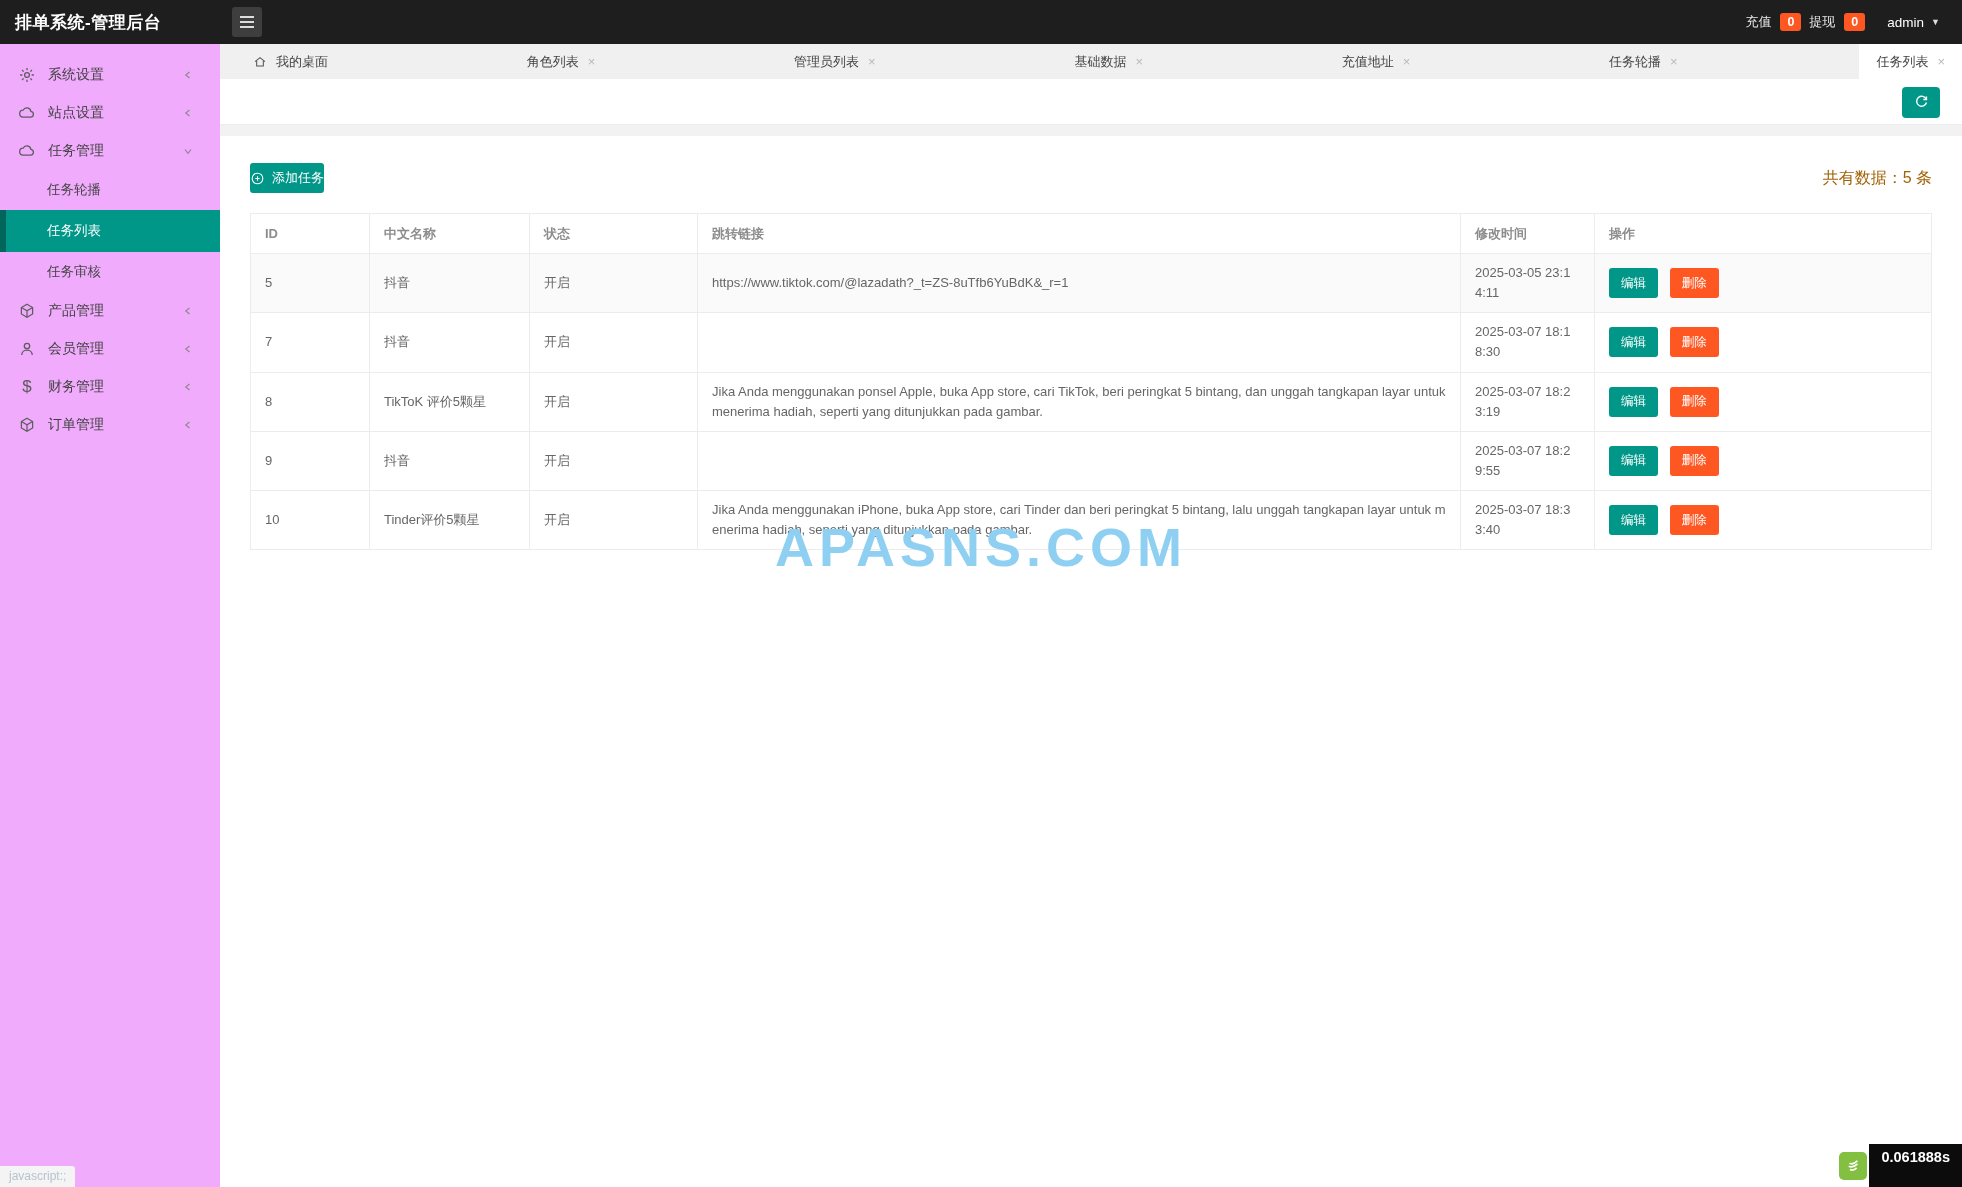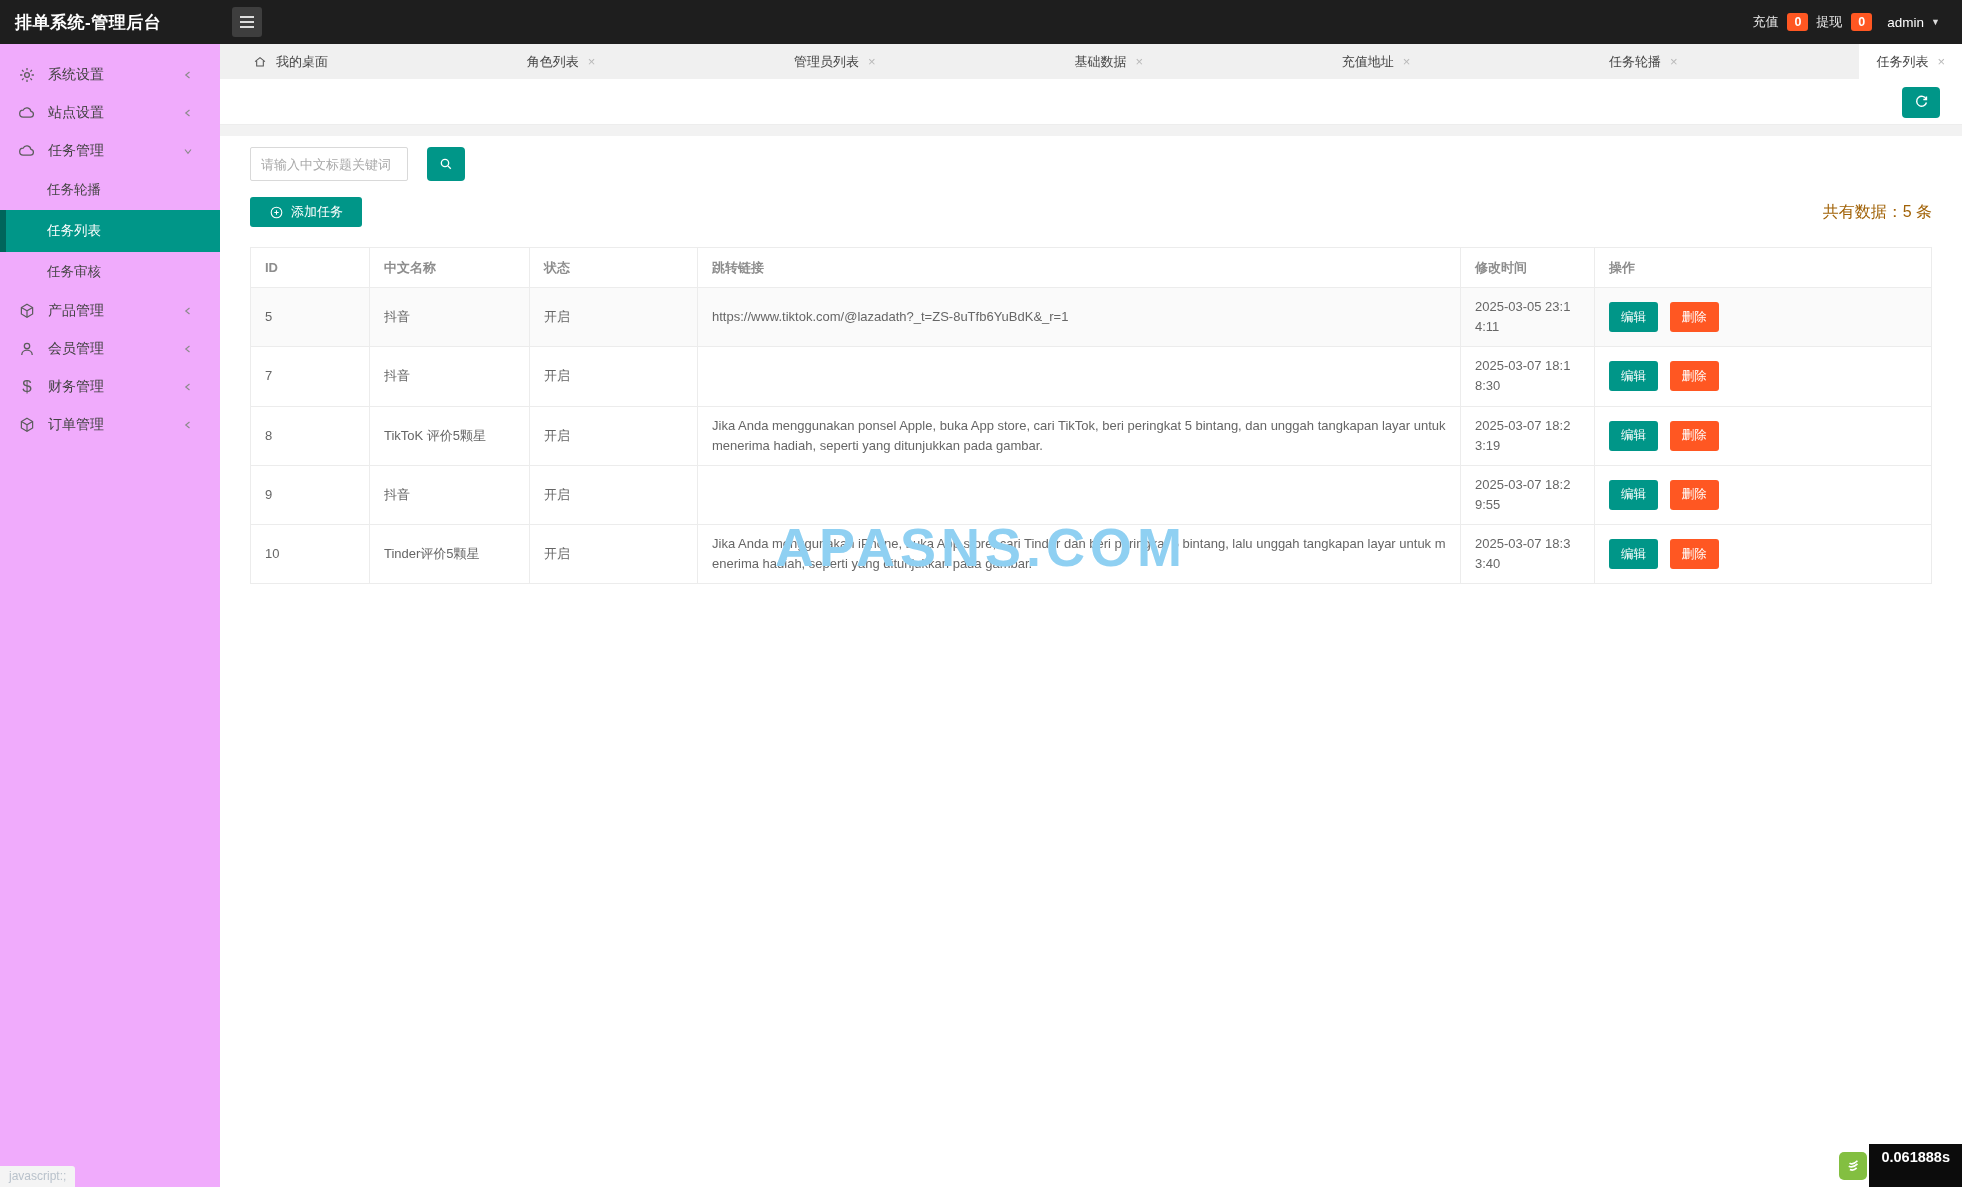--- a/index.html
+++ b/index.html
@@ -12,21 +12,21 @@
   .topbar { flex:0 0 44px; height:44px; background:#1e1e1e; display:flex; align-items:center; color:#fff; }
   .brand { margin-left:15px; min-width:200px; font-size:17px; font-weight:bold; letter-spacing:0.5px; }
   .hamburger { margin-left:17px; width:30px; height:30px; background:#3e3e3e; border:none; border-radius:3px;
                display:flex; align-items:center; justify-content:center; cursor:pointer; }
   .bars { position:relative; width:14px; height:2px; background:#ddd; }
   .bars::before,.bars::after { content:""; position:absolute; left:0; width:14px; height:2px; background:#ddd; }
   .bars::before { top:-5px; } .bars::after { top:5px; }
   .topbar-right { margin-left:auto; display:flex; align-items:center; padding-right:22px; font-size:13px; }
   .grp { display:flex; align-items:center; gap:9px; margin-left:8px; color:#e8e8e8; }
   .badge { background:#ff5722; color:#fff; border-radius:3px; padding:2px 7px; font-size:12.5px; font-weight:bold; }
-  .user { margin-left:15px; display:flex; align-items:center; gap:7px; font-size:13.5px; cursor:pointer; }
+  .user { margin-left:22px; display:flex; align-items:center; gap:7px; font-size:13.5px; cursor:pointer; }
   .caret { font-size:9px; color:#ddd; }
 
   
   .body-row { flex:1; display:flex; min-height:0; }
 
   
   .sidebar { flex:0 0 220px; width:220px; background:#f0abfc; padding-top:12px; }
   .side-item { height:38px; display:flex; align-items:center; padding-left:18px; position:relative;
                font-size:14px; color:#424242; cursor:pointer; }
   .s-icon { width:18px; height:18px; margin-right:12px; display:flex; align-items:center; justify-content:center; color:#5c5c5c; }
@@ -57,21 +57,21 @@
   
   .search-row { display:flex; align-items:center; }
   .search-input { width:158px; height:34px; border:1px solid #d9d9d9; border-radius:2px; padding:0 10px;
                   font-size:13px; color:#333; outline:none; background:#fff; font-family:inherit; }
   .search-input::placeholder { color:#a9a9a9; }
   .search-btn { width:38px; height:34px; margin-left:19px; background:#009688; border:none; border-radius:4px;
                 display:flex; align-items:center; justify-content:center; cursor:pointer; color:#fff; }
   .search-btn svg { width:16px; height:16px; }
 
   .action-row { display:flex; align-items:center; margin-top:16px; height:30px; }
-  .add-btn { height:30px; display:inline-flex; align-items:center; gap:7px; padding:0 19px; background:#009688;
+  .add-btn { height:30px; display:inline-flex; align-items:center; gap:7px; padding:0 0; background:#009688;
              color:#fff; border:none; border-radius:3px; font-size:13px; cursor:pointer; font-family:inherit; }
   .add-btn svg { width:15px; height:15px; }
   .total { margin-left:auto; font-size:16px; color:#a16207; }
 
   
   table { border-collapse:collapse; width:100%; margin-top:20px; table-layout:fixed; }
   th { height:40px; text-align:left; padding:0 14px; font-size:13px; font-weight:bold; color:#8d8d8d;
        border:1px solid #ececec; background:#fff; }
   td { height:59px; padding:9px 14px; font-size:13px; color:#666; border:1px solid #ececec;
        vertical-align:middle; line-height:1.55; background:#fff; }
@@ -285,31 +285,20 @@
                 <polyline points="19,3.4 19,7.8 14.6,7.8"></polyline>
             </svg>
           </span>
         </button>
       </div>
 
       <div class="gap-band"></div>
 
       <div class="content">
 
-        <div class="search-row">
-          <input class="search-input" type="text" placeholder="请输入中文标题关键词" style="">
-          <button class="search-btn">
-            <span style="display:flex;">
-              <svg viewBox="0 0 24 24" fill="none" stroke="currentColor" stroke-width="2" width="16" height="16">
-                <circle cx="10.5" cy="10.5" r="5.5"></circle>
-                  <path d="M14.8 14.8L19.2 19.2"></path>
-              </svg>
-            </span>
-          </button>
-        </div>
 
         <div class="action-row">
           <button class="add-btn">
             <span style="display:flex;">
               <svg viewBox="0 0 24 24" fill="none" stroke="currentColor" stroke-width="1.7" width="15" height="15">
                 <circle cx="12" cy="12" r="8.5"></circle>
                   <path d="M12 8.5v7M8.5 12h7"></path>
               </svg>
             </span>
             <span>添加任务</span>

